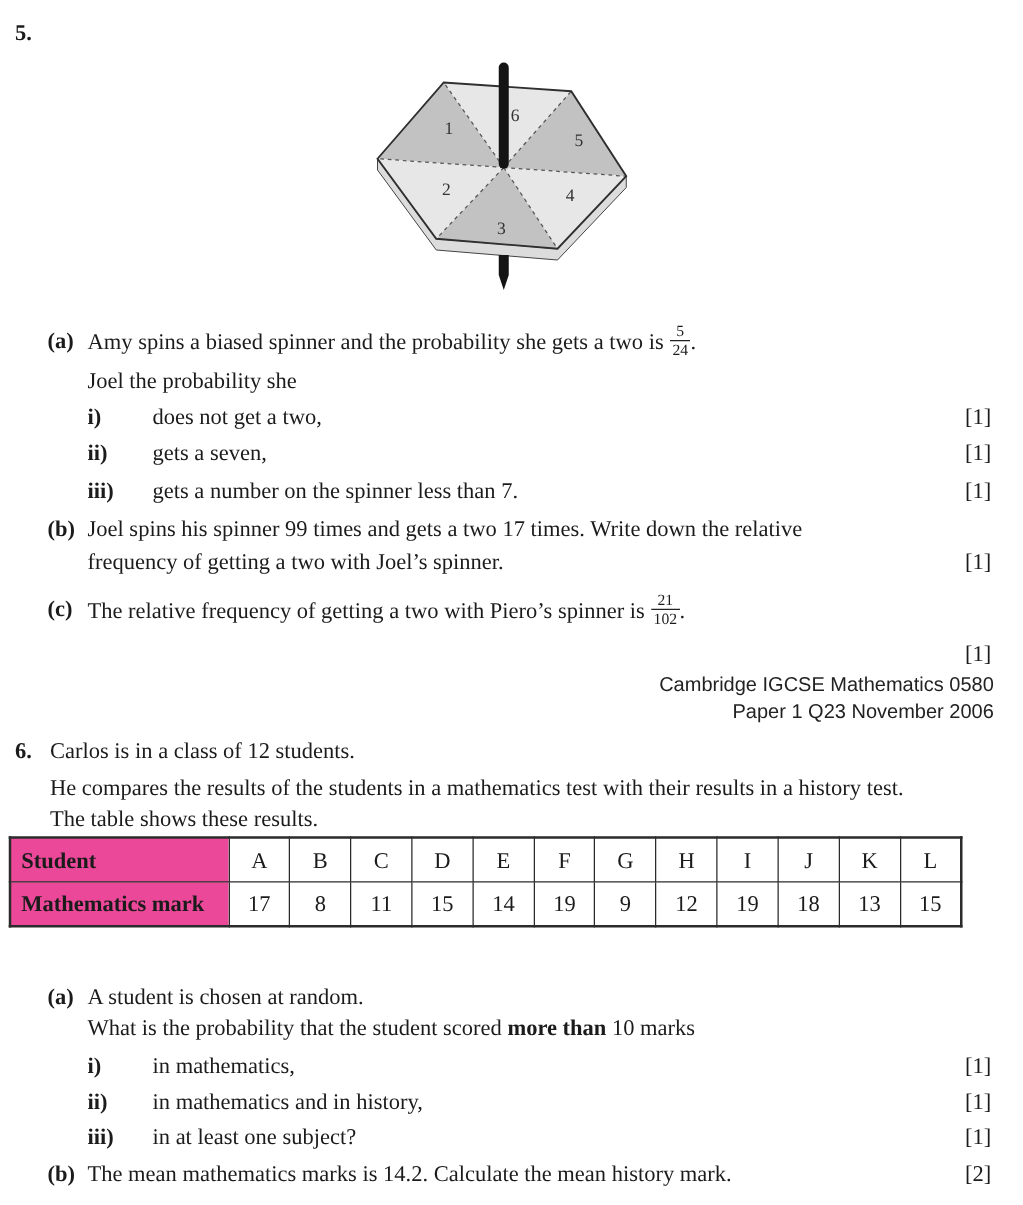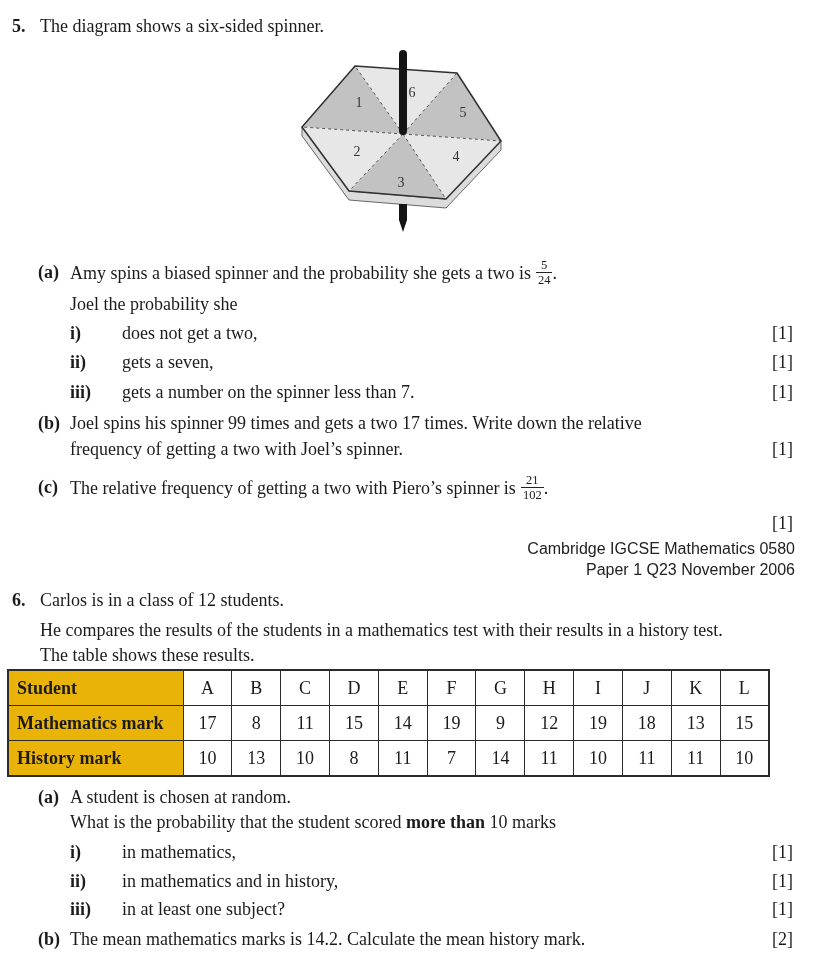--- a/index.html
+++ b/index.html
@@ -16,33 +16,32 @@
   .stext{position:absolute;left:84px;white-space:nowrap;}
   .marks{position:absolute;right:0;top:0;}
   .frac{display:inline-block;vertical-align:middle;text-align:center;
         font-size:12.5px;line-height:1.15;margin-left:5px;transform:translateY(-2px);}
   .frac .num{display:block;border-bottom:1px solid #222;padding:0 2px;}
   .frac .den{display:block;padding:0 2px;}
   .attr{position:absolute;right:23px;top:538px;text-align:right;
         font-family:"Liberation Sans", sans-serif;font-size:16px;line-height:21px;color:#222;}
   table.results{position:absolute;left:7px;top:669px;width:763px;
         border-collapse:collapse;table-layout:fixed;border:2px solid #2b2b2b;}
-  table.results th{background:#eab308;text-align:left;padding-left:8px;font-weight:bold;}
+  table.results th{background:#ec4899;text-align:left;padding-left:8px;font-weight:bold;}
   table.results th,table.results td{border:1px solid #2b2b2b;height:32px;font-size:18px;}
   table.results td{text-align:center;background:#ffffff;}
   .spinner-wrap{position:absolute;left:295px;top:46px;width:215px;height:190px;}
   .snum{font-family:"Liberation Serif", serif;font-size:14px;fill:#333;}
   .dash{stroke:#555;stroke-width:1;stroke-dasharray:3,3;fill:none;}
 </style>
 </head>
 <body>
 
 <div class="qrow" style="top:14px">
   <span class="qlabel">5.</span>
-  <span class="qtext">The diagram shows a six-sided spinner.</span>
 </div>
 
 <div class="spinner-wrap">
   <svg width="215" height="190" viewBox="0 0 215 190">
 
     <path d="M7,81 L54,145 L151,153 L206,95 L206,104 L151,162 L54,154 L7,90 Z" stroke="#444" stroke-width="0.8" fill="#dcdcdc"></path>
 
     <polygon points="108,88 7,81 60,20" fill="#c2c2c2"></polygon>
     <polygon points="108,88 60,20 162,27" fill="#e7e7e7"></polygon>
     <polygon points="108,88 162,27 206,95" fill="#c2c2c2"></polygon>
@@ -167,35 +166,20 @@
     <td>15</td>
     <td>14</td>
     <td>19</td>
     <td>9</td>
     <td>12</td>
     <td>19</td>
     <td>18</td>
     <td>13</td>
     <td>15</td>
   </tr>
-  <tr>
-    <th>History mark</th>
-    <td>10</td>
-    <td>13</td>
-    <td>10</td>
-    <td>8</td>
-    <td>11</td>
-    <td>7</td>
-    <td>14</td>
-    <td>11</td>
-    <td>10</td>
-    <td>11</td>
-    <td>11</td>
-    <td>10</td>
-  </tr>
 </tbody>
   </table>
 
 <div class="row" style="top:785px">
   <span class="plabel">(a)</span>
   <span class="ptext">A student is chosen at random.</span>
 </div>
 <div class="row" style="top:810px">
   <span class="ptext-flow"><span>What is the probability that the student scored </span><b>more than</b><span> 10 marks</span></span>
 </div>

